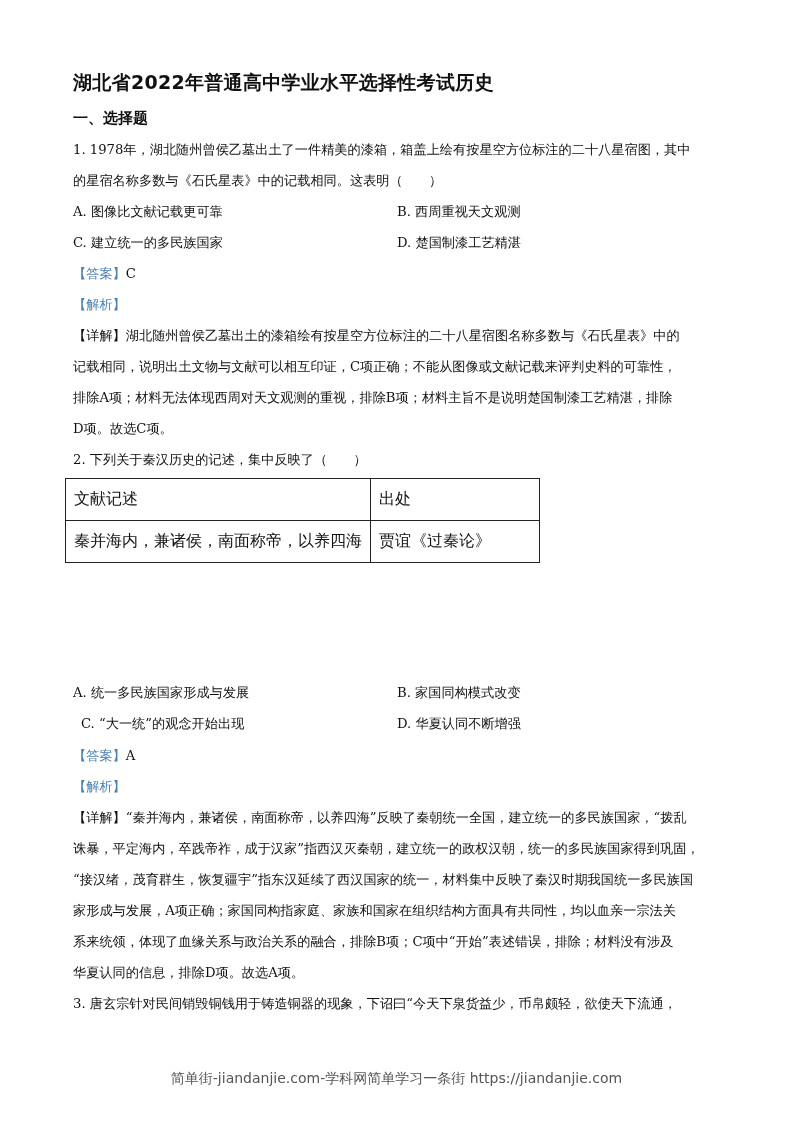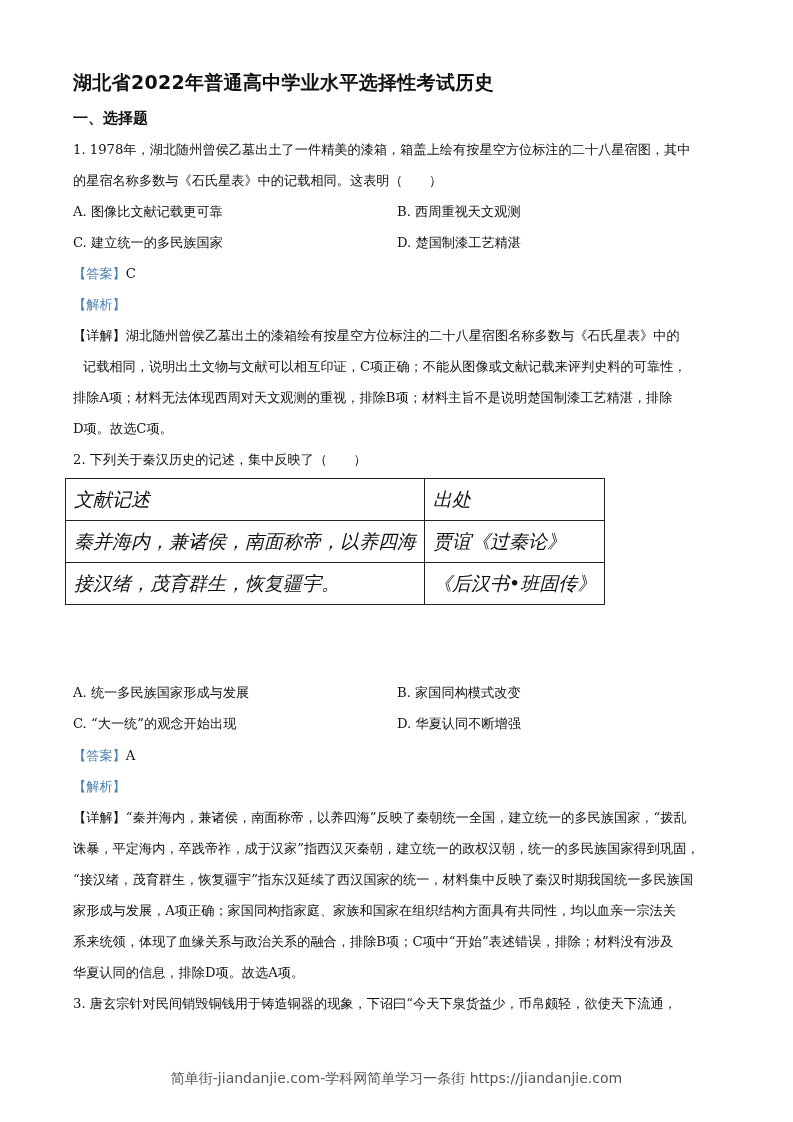--- a/index.html
+++ b/index.html
@@ -16,22 +16,21 @@
     .section {
       position: absolute; left: 0; top: 109px;
       font-family: "DejaVu Sans", sans-serif; font-weight: bold; font-size: 15px;
     }
     .line { position: absolute; left: 0; font-size: 13.2px; white-space: nowrap; line-height: 18px; }
     .opt { position: absolute; font-size: 13.2px; white-space: nowrap; line-height: 18px; }
     .tag { color: #4a7fb0; }
     .tagb { color: #111; }
     table.q2 {
       position: absolute; left: -8px; top: 478px; border-collapse: collapse;
-      font-size: 19px;
-      font-style: italic;
+      font-size: 16px;
     }
     table.q2 td {
       border: 1px solid #222; height: 41px; padding: 0 8px; vertical-align: middle; white-space: nowrap;
     }
     table.q2 td.c1 { width: 280px; }
     table.q2 td.c2 { width: 152px; }
     .footer {
       position: absolute; left: 0; top: 1070px; width: 793px; text-align: center;
       font-family: "DejaVu Sans", sans-serif; font-size: 14px; color: #555;
     }
@@ -51,44 +50,40 @@
   <div class="opt" style="left:324px;top:234px;text-align:right;">D.  楚国制漆工艺精湛</div>
   <div class="line" style="top:265px;">
     <span class="tag">【答案】</span><span>C</span>
   </div>
   <div class="line" style="top:296px;">
     <span class="tag">【解析】</span>
   </div>
   <div class="line" style="top:327px;">
     <span class="tagb">【详解】</span><span>湖北随州曾侯乙墓出土的漆箱绘有按星空方位标注的二十八星宿图名称多数与《石氏星表》中的</span>
   </div>
-  <div class="line" style="top:358px;margin-left:10px;">记载相同，说明出土文物与文献可以相互印证，C项正确；不能从图像或文献记载来评判史料的可靠性，</div>
+  <div class="line" style="top:358px;">记载相同，说明出土文物与文献可以相互印证，C项正确；不能从图像或文献记载来评判史料的可靠性，</div>
   <div class="line" style="top:389px;">排除A项；材料无法体现西周对天文观测的重视，排除B项；材料主旨不是说明楚国制漆工艺精湛，排除</div>
   <div class="line" style="top:420px;">D项。故选C项。</div>
 
   <div class="line" style="top:451px;">2. 下列关于秦汉历史的记述，集中反映了（　　）</div>
   <table class="q2">
     <tbody>
         <tr>
       <td class="c1">文献记述</td>
       <td class="c2">出处</td>
     </tr>
     <tr>
       <td class="c1">秦并海内，兼诸侯，南面称帝，以养四海</td>
       <td class="c2">贾谊《过秦论》</td>
     </tr>
-    <tr>
-      <td class="c1">接汉绪，茂育群生，恢复疆宇。</td>
-      <td class="c2">《后汉书•班固传》</td>
-    </tr>
   </tbody>
     </table>
   <div class="opt" style="left:0;top:684px;">A.  统一多民族国家形成与发展</div>
   <div class="opt" style="left:324px;top:684px;">B.  家国同构模式改变</div>
-  <div class="opt" style="left:0;top:715px;">C. “大一统”的观念开始出现</div>
+  <div class="opt" style="left:8px;top:715px;">C. “大一统”的观念开始出现</div>
   <div class="opt" style="left:324px;top:715px;">D.  华夏认同不断增强</div>
   <div class="line" style="top:747px;">
     <span class="tag">【答案】</span><span>A</span>
   </div>
   <div class="line" style="top:778px;">
     <span class="tag">【解析】</span>
   </div>
   <div class="line" style="top:809px;">
     <span class="tagb">【详解】</span><span>“秦并海内，兼诸侯，南面称帝，以养四海”反映了秦朝统一全国，建立统一的多民族国家，“拨乱</span>
   </div>

